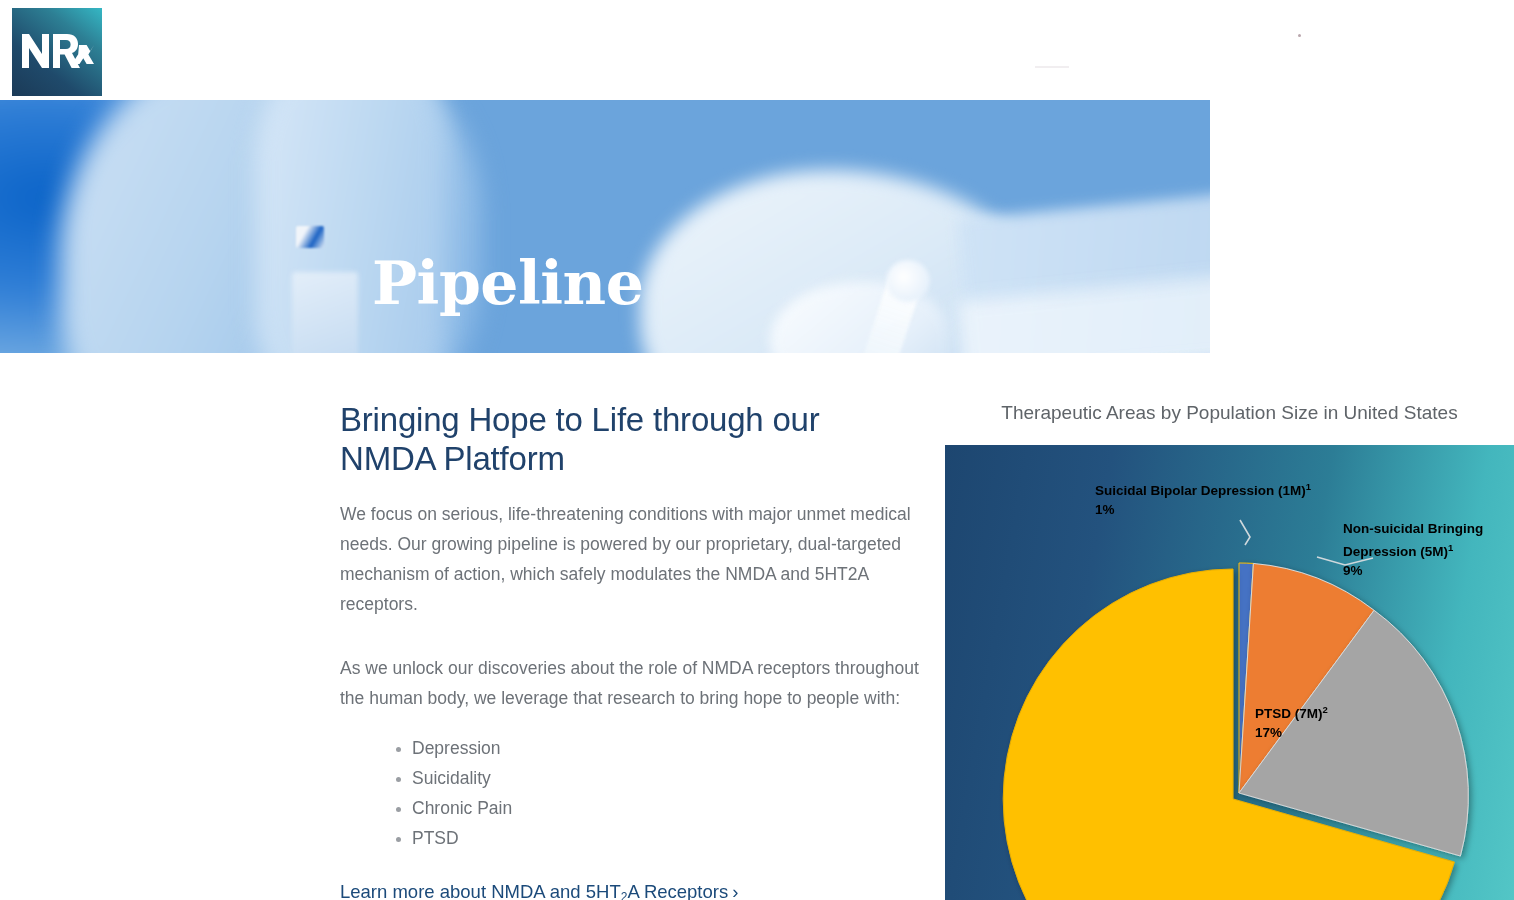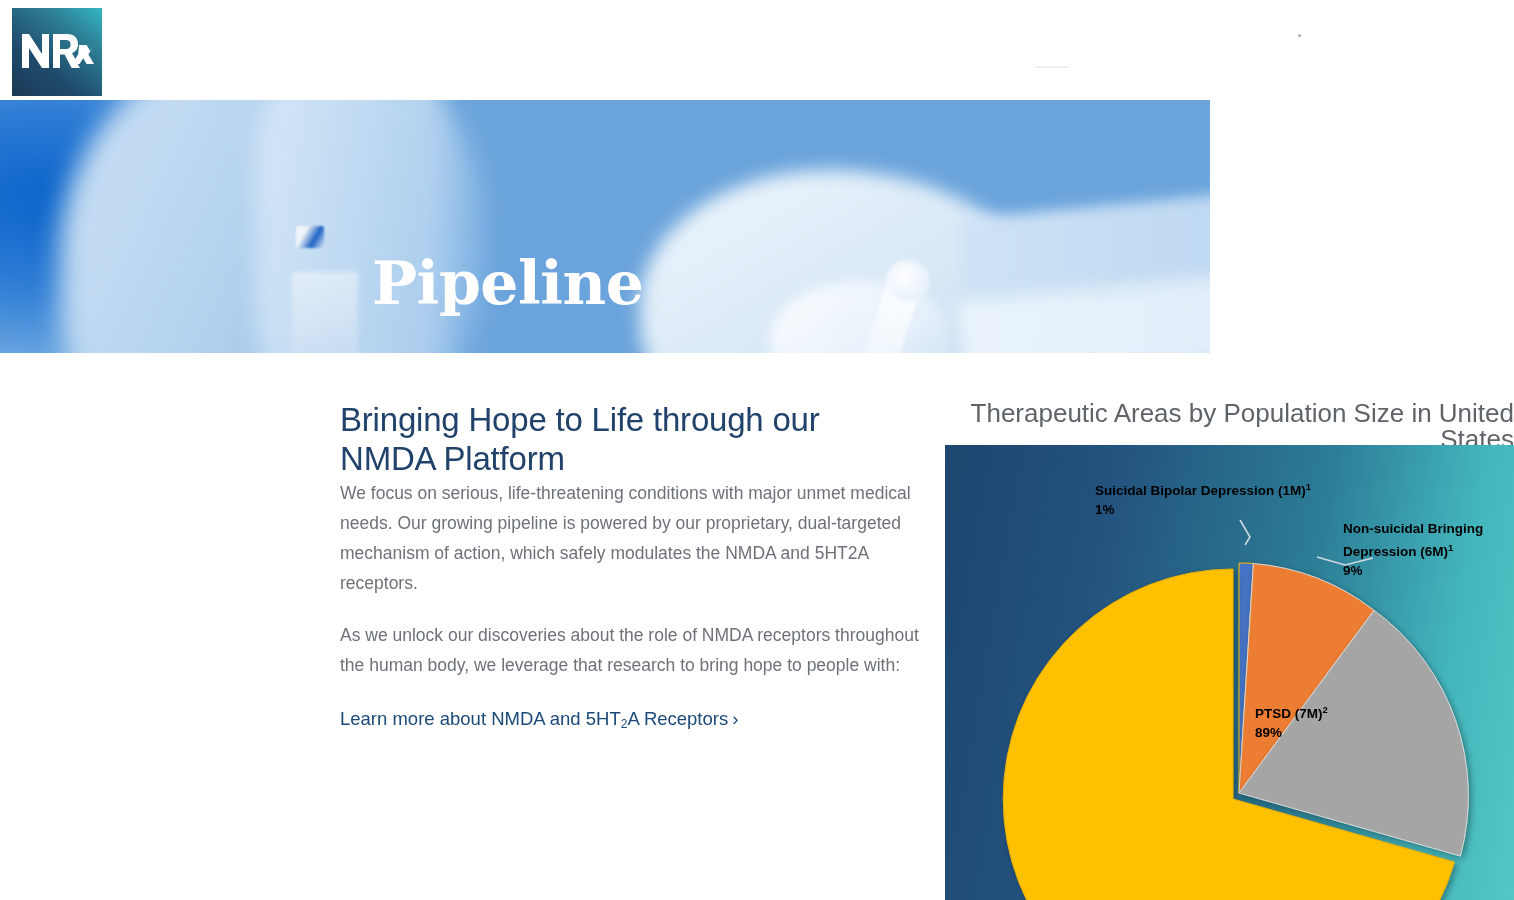--- a/index.html
+++ b/index.html
@@ -125,44 +125,45 @@
 
   
   .main { position:absolute; top:353px; left:0; width:1514px; height:547px; background:#fff; }
 
   .content-col { position:absolute; left:340px; top:47px; width:580px; }
   .content-h2 {
     font-size: 33px; line-height: 39px; font-weight: 400;
     color: #20426b; letter-spacing: -0.2px;
   }
   .content-p {
+    margin-top: 21px;
     font-size: 17.5px; line-height: 30px;
     color: #6d7278; font-weight: 400;
   }
-  .content-p.p2 { margin-top: 22px; }
+  .content-p.p2 { margin-top: 34px; }
   .content-list { margin-top: 20px; padding-left: 72px; }
   .content-list li {
     font-size: 17.5px; line-height: 30px; color: #6d7278;
     list-style: disc;
   }
   .content-list li::marker { color: #9a9ea3; font-size: 15px; }
   .learn-link {
     display:inline-block; margin-top: 26px;
     font-size: 18.5px; line-height: 26px; color: #1b4a7a;
     text-decoration: none;
   }
   .learn-link sub { font-size: 12px; vertical-align: -3px; }
   .chev { margin-left: 4px; font-weight: 400; }
 
   
   .chart-wrap { position:absolute; left:945px; top:0px; width:569px; height:547px; }
   .chart-title {
     position:absolute; left:0; top:47px; width:569px;
-    text-align:right;
-    font-size: 26px; line-height: 26px; color:#5f6469; font-weight:400;
+    text-align:center;
+    font-size: 19px; line-height: 26px; color:#5f6469; font-weight:400;
   }
   .chart-canvas {
     position:absolute; left:0; top:92px; width:569px; height:455px;
     background: linear-gradient(100deg, #1d4670 0%, #23527e 26%, #2c7d96 60%, #43b6bd 84%, #53c6c6 100%);
     overflow:hidden;
   }
   .chart-canvas svg { display:block; }
 
   .pie-label {
     position:absolute;
@@ -220,20 +221,26 @@
 </section>
 
 <main class="main">
 
   <div class="content-col">
     <h2 class="content-h2">Bringing Hope to Life through our NMDA Platform</h2>
 
     <p class="content-p">We focus on serious, life-threatening conditions with major unmet medical needs. Our growing pipeline is powered by our proprietary, dual-targeted mechanism of action, which safely modulates the NMDA and 5HT2A receptors.</p>
     <p class="content-p p2">As we unlock our discoveries about the role of NMDA receptors throughout the human body, we leverage that research to bring hope to people with:</p>
 
+    <ul class="content-list">
+      <li>Depression</li>
+      <li>Suicidality</li>
+      <li>Chronic Pain</li>
+      <li>PTSD</li>
+    </ul>
 
     <a class="learn-link" href="#"><span>Learn more about NMDA and 5HT</span><sub>2</sub><span>A Receptors</span><span class="chev">›</span></a>
   </div>
 
   <div class="chart-wrap">
     <div class="chart-title">Therapeutic Areas by Population Size in United States</div>
 
     <div class="chart-canvas">
       <svg width="569" height="455" viewBox="0 0 569 455">
         <defs>
@@ -256,25 +263,25 @@
         </g>
       </svg>
 
       <div class="pie-label lbl-suicidal">
         <span>Suicidal Bipolar Depression (1M)</span><sup>1</sup><br>
         <span>1%</span>
       </div>
 
       <div class="pie-label lbl-nonsuicidal">
         <span>Non-suicidal Bringing</span><br>
-        <span>Depression (6M)</span><sup>1</sup><br>
+        <span>Depression (5M)</span><sup>1</sup><br>
         <span>9%</span>
       </div>
 
       <div class="pie-label lbl-ptsd">
         <span>PTSD (7M)</span><sup>2</sup><br>
-        <span>89%</span>
+        <span>17%</span>
       </div>
 
     </div>
   </div>
 
 </main>
 
 </body></html>

